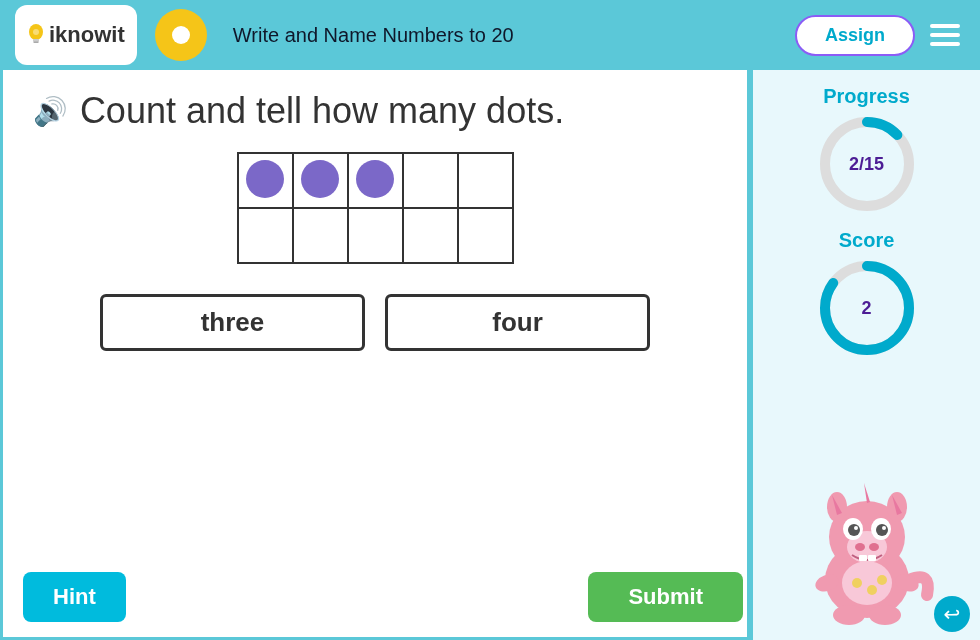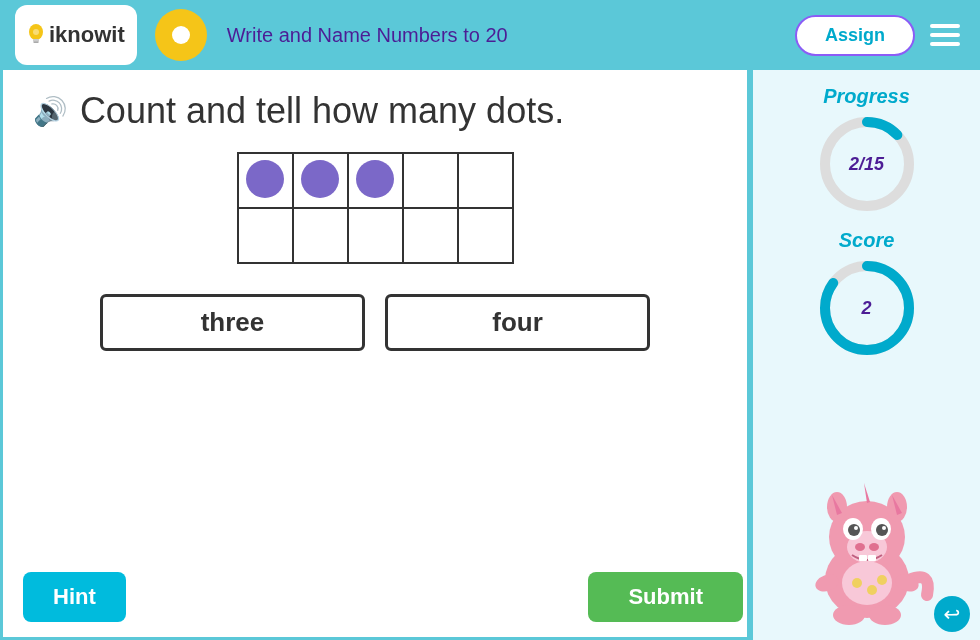--- a/index.html
+++ b/index.html
@@ -41,23 +41,23 @@
       margin-left: 8px;
     }
     #logo-inner-circle {
       width: 18px;
       height: 18px;
       background: white;
       border-radius: 50%;
     }
     #header-title {
       font-size: 20px;
-      color: #4c1d95;
+      color: #0f172a;
       font-weight: normal;
-      margin-left: 10px;
+      margin-left: 16px;
     }
     #header-right {
       position: absolute;
       right: 15px;
       display: flex;
       align-items: center;
       gap: 10px;
     }
     #assign-btn {
       background: white;
@@ -202,21 +202,20 @@
       display: flex;
       flex-direction: column;
       align-items: center;
       gap: 15px;
     }
     .sidebar-section {
       display: flex;
       flex-direction: column;
       align-items: center;
       gap: 6px;
-      font-style: italic;
     }
     .sidebar-label {
       font-size: 20px;
       font-weight: bold;
       color: #00aacc;
     }
 
     
     .ring-container {
       position: relative;

